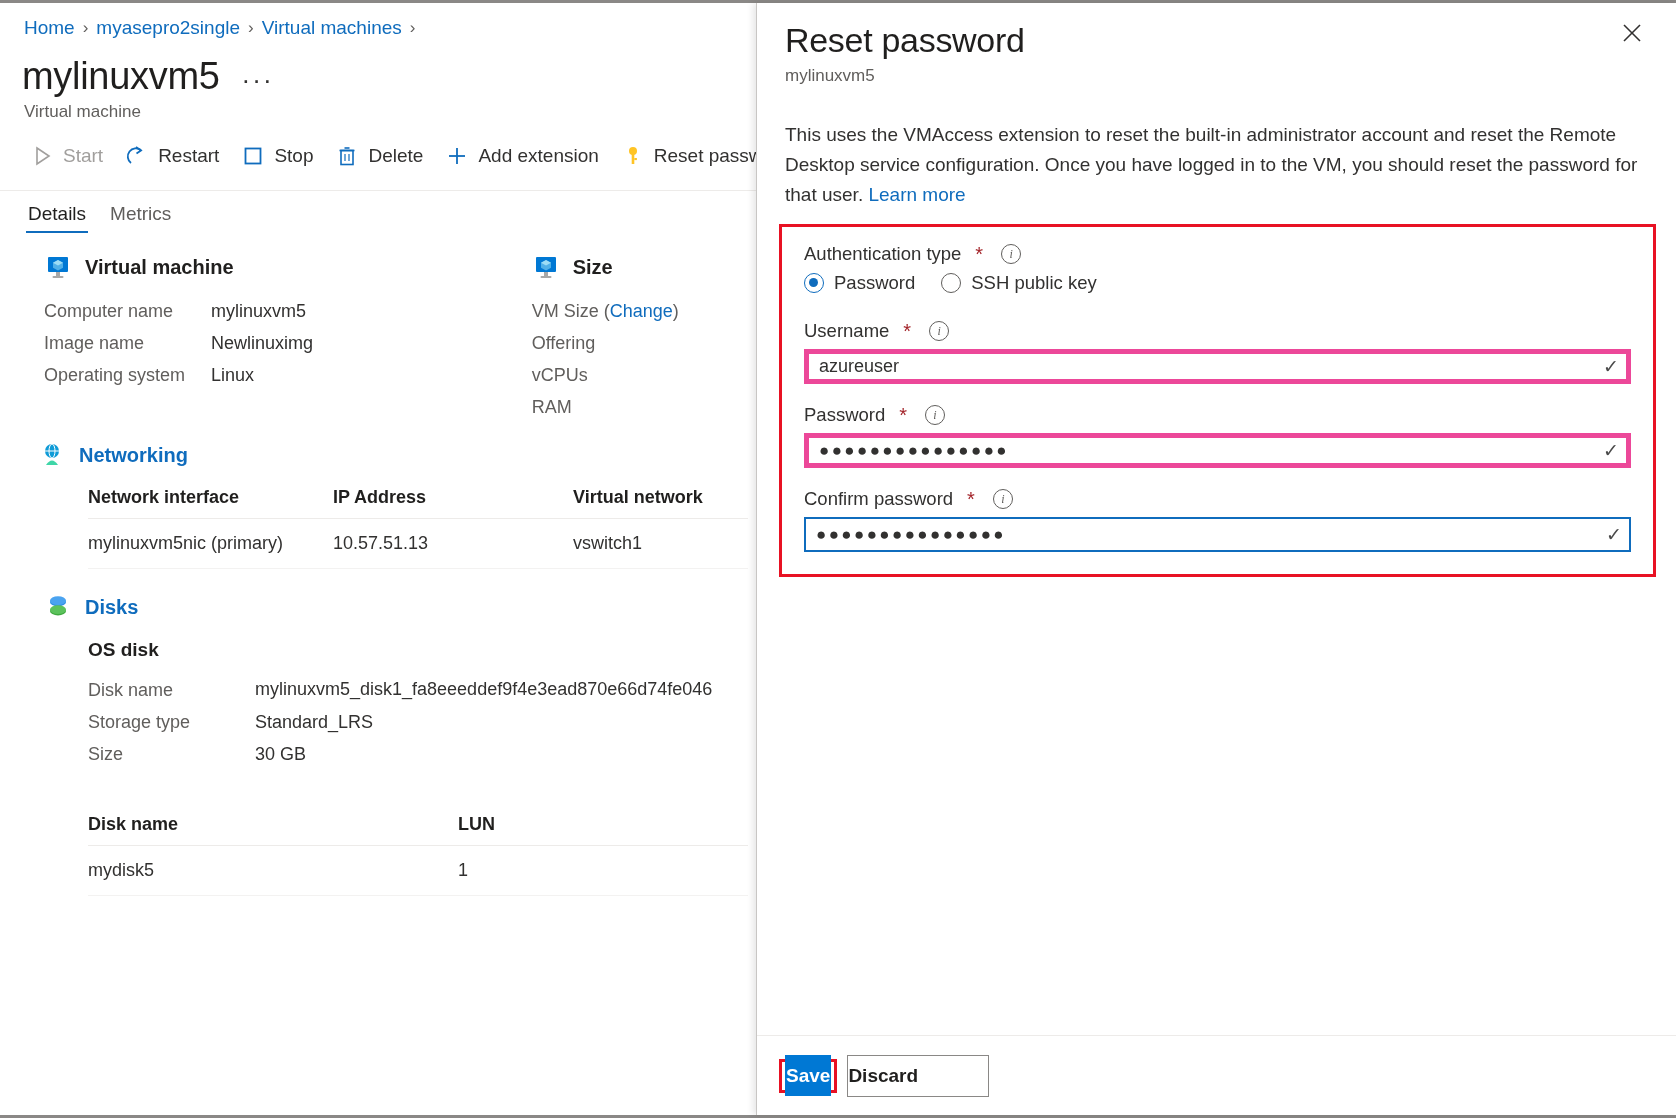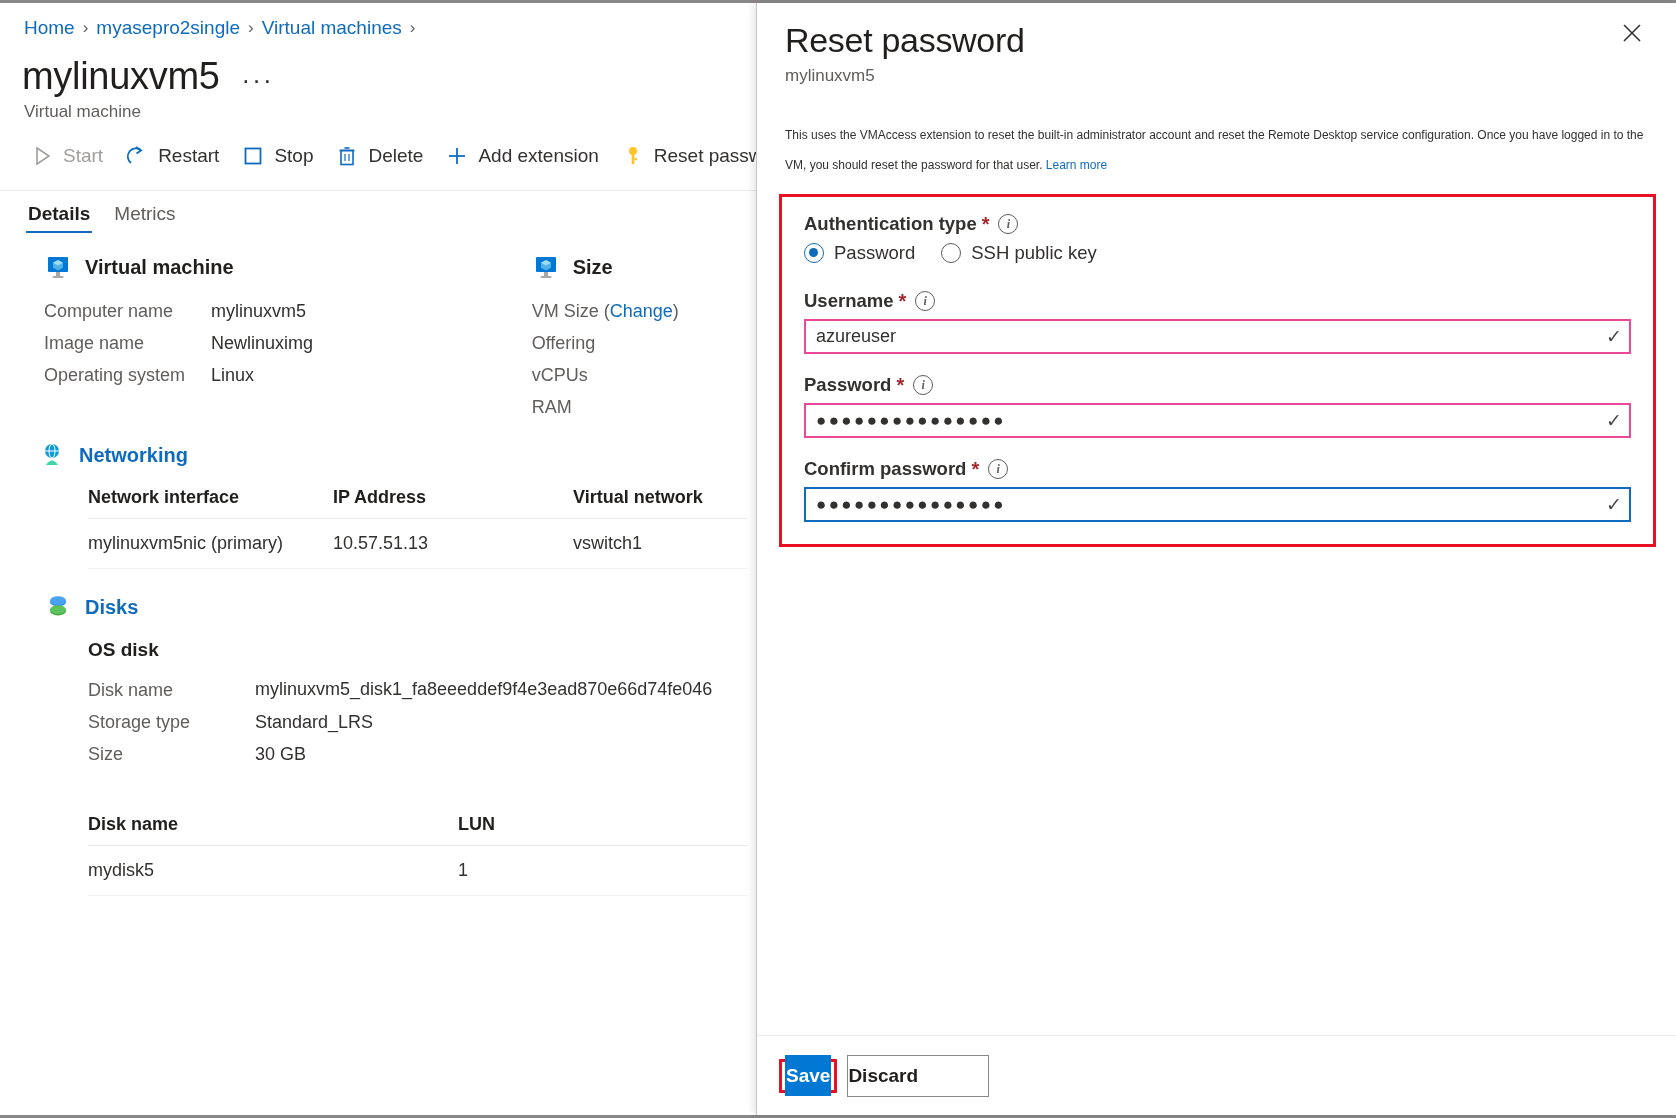--- a/index.html
+++ b/index.html
@@ -107,21 +107,21 @@
     padding-left: 24px;
     height: 44px;
   }
   .tab {
     font-size: 19px;
     color: #605e5c;
     padding: 6px 10px 10px 4px;
     cursor: pointer;
     position: relative;
   }
-  .tab.active { color: #201f1e; font-weight: 700; }
+  .tab.active { color: #201f1e; font-weight: 400; }
   .tab.active::after {
     content: "";
     position: absolute;
     left: 2px; right: 8px; bottom: 2px;
     height: 2px;
     background: #0f6cbd;
   }
 
   .content { padding: 18px 0 0 0; }
 
@@ -206,40 +206,39 @@
   }
   .panel-close {
     position: absolute;
     right: 28px; top: 14px;
     width: 32px; height: 32px;
     cursor: pointer;
     color: #323130;
   }
   .panel-desc {
     padding: 34px 28px 0 28px;
-    font-size: 12px;
+    font-size: 19px;
     line-height: 30px;
     color: #323130;
   }
   .panel-desc a { color: #0f6cbd; text-decoration: none; cursor: pointer; }
 
   .redbox {
     margin: 14px 20px 0 22px;
     border: 3px solid #e81123;
     padding: 16px 22px 22px 22px;
   }
 
   .f-label {
     font-size: 18.5px;
     color: #323130;
     display: flex;
     align-items: center;
-    gap: 5px;
+    gap: 14px;
     margin-bottom: 7px;
-    font-weight: bold;
   }
   .req { color: #a4262c; font-size: 20px; line-height: 12px; }
   .info-ico {
     width: 18px; height: 18px;
     border: 1.4px solid #605e5c;
     border-radius: 50%;
     color: #605e5c;
     font-size: 12px;
     font-family: "Liberation Serif", serif;
     display: inline-flex;
@@ -280,21 +279,21 @@
     width: 9px; height: 9px;
     border-radius: 50%;
     background: #0f6cbd;
   }
 
   .field { margin-bottom: 20px; }
   .field:last-child { margin-bottom: 0; }
   .input-wrap {
     position: relative;
     height: 35px;
-    border: 2px solid #ec4899;
+    border: 5px solid #ec4899;
     background: #fff;
     display: flex;
     align-items: center;
     box-sizing: border-box;
   }
   .input-wrap.focused { border: 2px solid #0f6cbd; }
   .input-wrap .val {
     flex: 1;
     padding: 0 10px;
     font-size: 18px;

